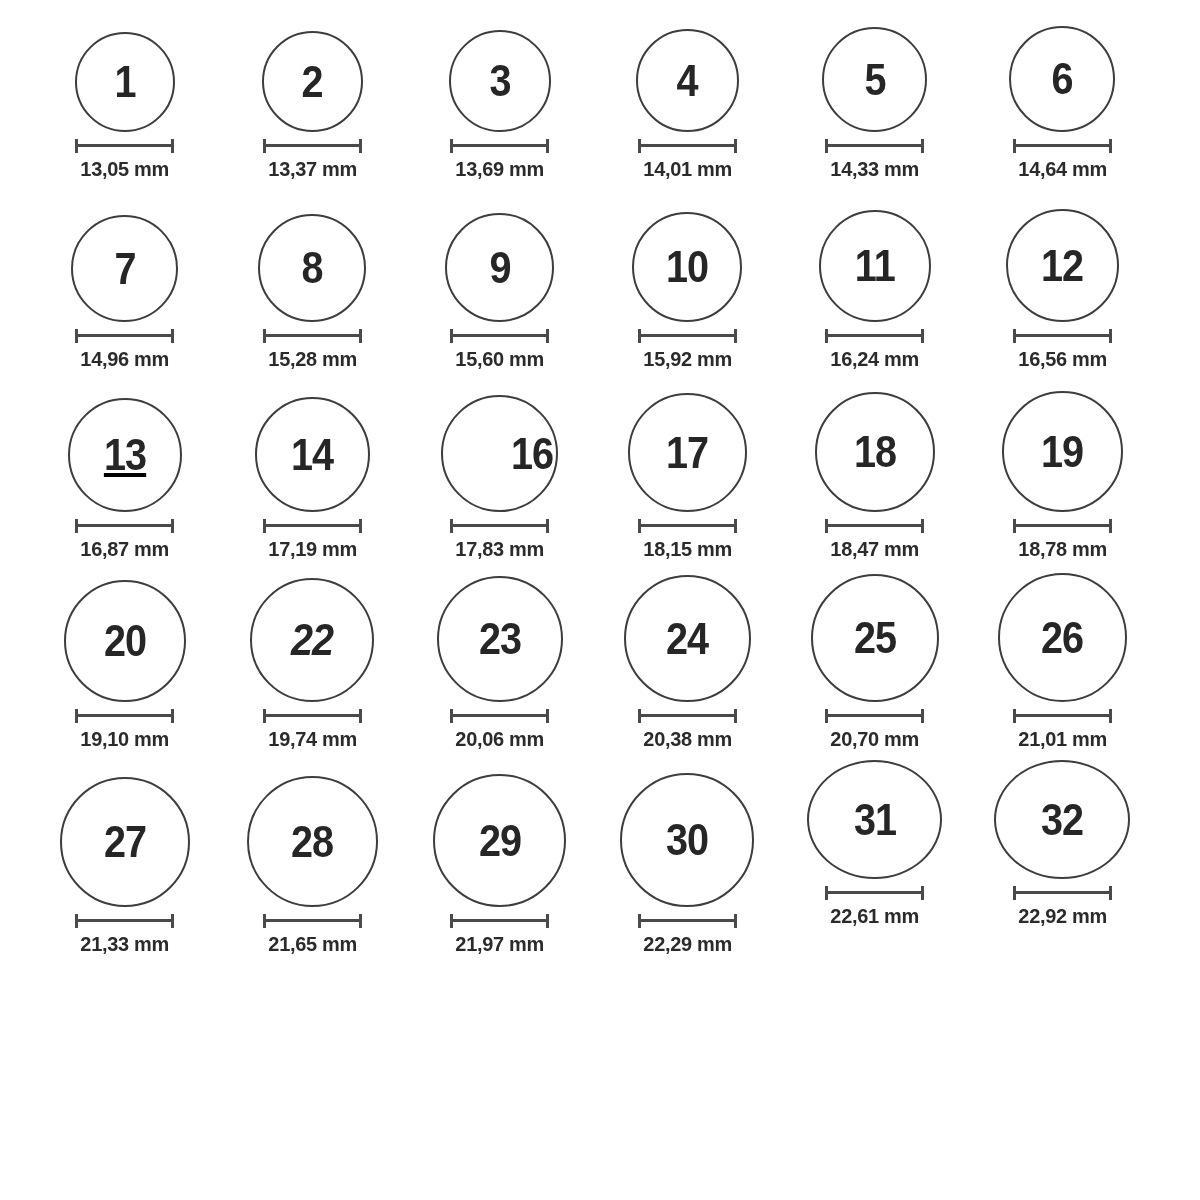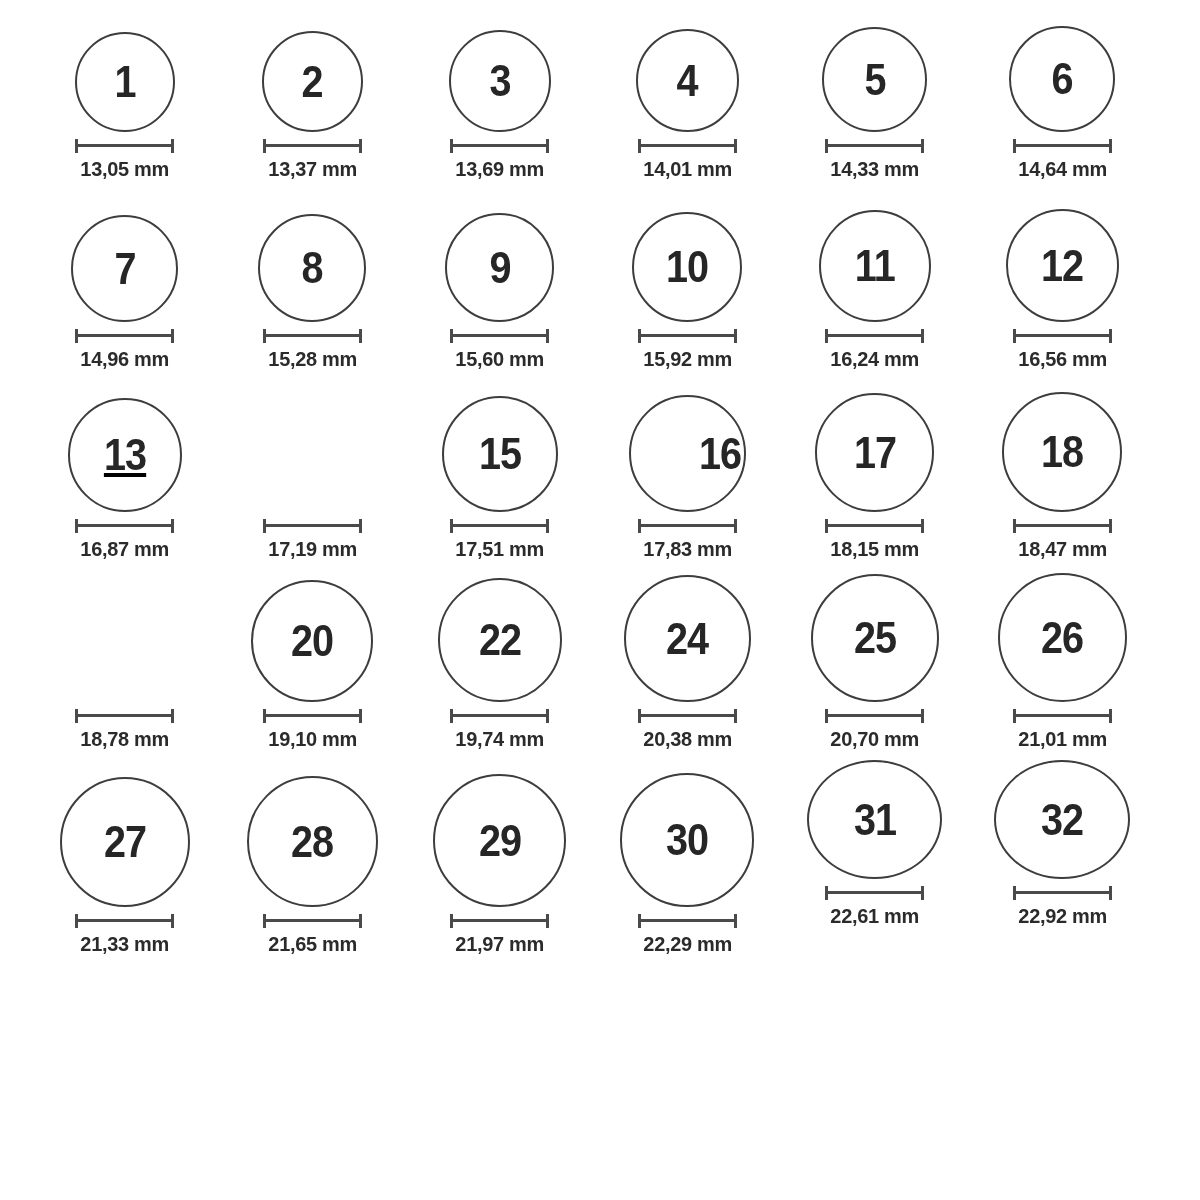--- a/index.html
+++ b/index.html
@@ -231,37 +231,29 @@
       <span class="num">13</span>
     </div>
     <div class="measure">
       <span class="tick left"></span>
       <span class="bar"></span>
       <span class="tick right"></span>
     </div>
     <div class="dia-label">16,87 mm</div>
   </div>
       <div class="cell">
+    <div class="circle" style="width: 115px; height: 115px; border-color: rgb(61, 61, 61);">
+      <span class="num">14</span>
+    </div>
     <div class="measure">
       <span class="tick left"></span>
       <span class="bar"></span>
       <span class="tick right"></span>
     </div>
     <div class="dia-label">17,19 mm</div>
-  </div>
-      <div class="cell">
-    <div class="circle" style="width: 116px; height: 116px; border-color: rgb(61, 61, 61);">
-      <span class="num">15</span>
-    </div>
-    <div class="measure">
-      <span class="tick left"></span>
-      <span class="bar"></span>
-      <span class="tick right"></span>
-    </div>
-    <div class="dia-label">17,51 mm</div>
   </div>
       <div class="cell">
     <div class="circle" style="width: 117px; height: 117px; border-color: rgb(61, 61, 61); justify-content: flex-end;">
       <span class="num">16</span>
     </div>
     <div class="measure">
       <span class="tick left"></span>
       <span class="bar"></span>
       <span class="tick right"></span>
     </div>
@@ -283,48 +275,62 @@
       <span class="num">18</span>
     </div>
     <div class="measure">
       <span class="tick left"></span>
       <span class="bar"></span>
       <span class="tick right"></span>
     </div>
     <div class="dia-label">18,47 mm</div>
   </div>
       <div class="cell">
+    <div class="circle" style="width: 121px; height: 121px; border-color: rgb(61, 61, 61);">
+      <span class="num">19</span>
+    </div>
     <div class="measure">
       <span class="tick left"></span>
       <span class="bar"></span>
       <span class="tick right"></span>
     </div>
     <div class="dia-label">18,78 mm</div>
   </div>
       <div class="cell">
     <div class="circle" style="width: 122px; height: 122px; border-color: rgb(61, 61, 61);">
       <span class="num">20</span>
     </div>
     <div class="measure">
       <span class="tick left"></span>
       <span class="bar"></span>
       <span class="tick right"></span>
     </div>
     <div class="dia-label">19,10 mm</div>
   </div>
       <div class="cell">
-    <div class="circle" style="width: 124px; height: 124px; border-color: rgb(61, 61, 61);">
+    <div class="circle" style="width: 124px; height: 124px; border-color: rgb(61, 61, 61); font-style: italic;">
       <span class="num">22</span>
     </div>
     <div class="measure">
       <span class="tick left"></span>
       <span class="bar"></span>
       <span class="tick right"></span>
     </div>
     <div class="dia-label">19,74 mm</div>
+  </div>
+      <div class="cell">
+    <div class="circle" style="width: 126px; height: 126px; border-color: rgb(61, 61, 61);">
+      <span class="num">23</span>
+    </div>
+    <div class="measure">
+      <span class="tick left"></span>
+      <span class="bar"></span>
+      <span class="tick right"></span>
+    </div>
+    <div class="dia-label">20,06 mm</div>
   </div>
       <div class="cell">
     <div class="circle" style="width: 127px; height: 127px; border-color: rgb(61, 61, 61);">
       <span class="num">24</span>
     </div>
     <div class="measure">
       <span class="tick left"></span>
       <span class="bar"></span>
       <span class="tick right"></span>
     </div>

